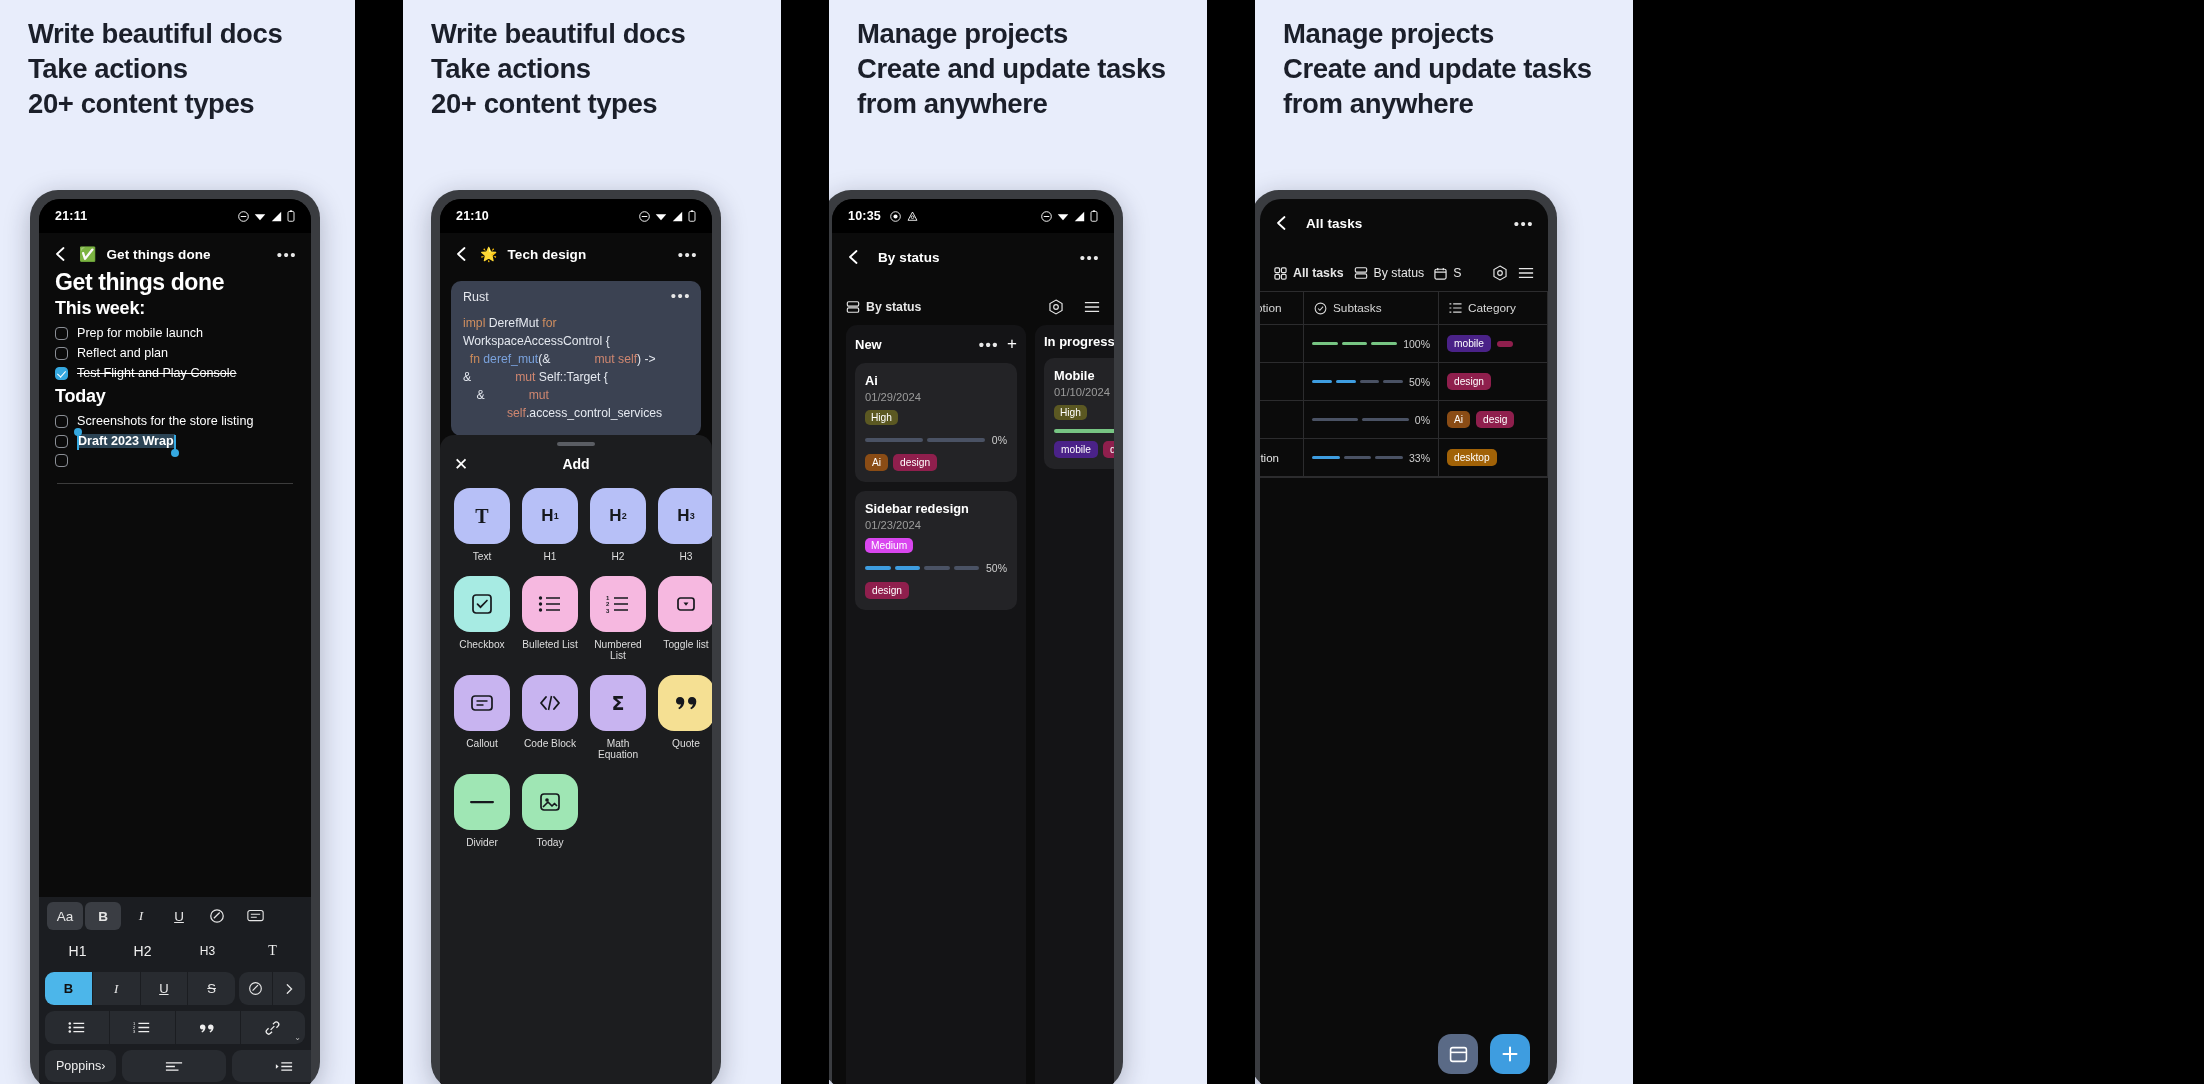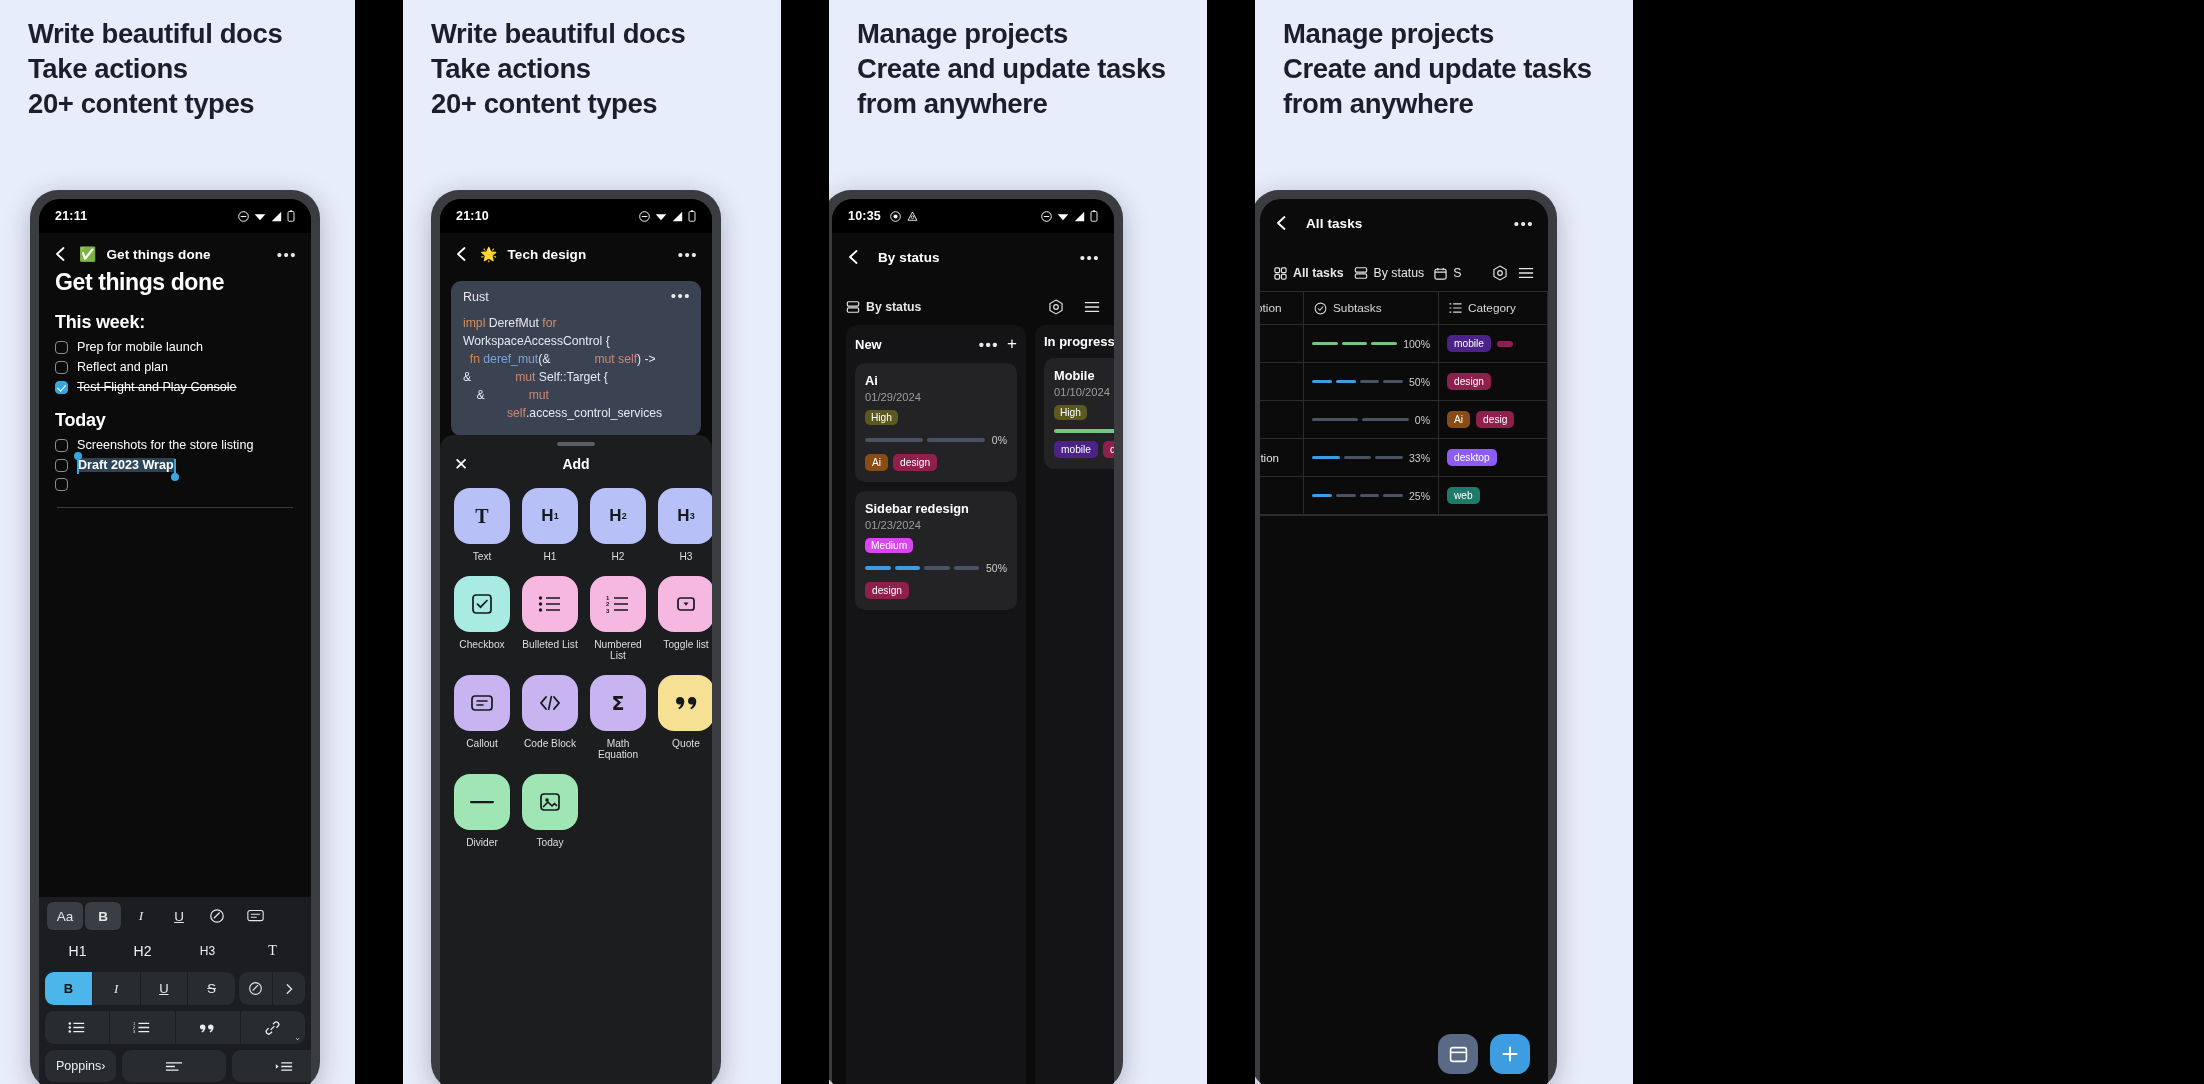--- a/index.html
+++ b/index.html
@@ -81,21 +81,21 @@
   .chev-back { width: 16px; height: 16px; }
   .dots { letter-spacing: 1.5px; font-size: 15px; color:#e8e8e8; line-height: 1;}
 
   
   .doc { padding: 0 16px; color: #fff; }
   .doc h1 {
     font-size: 23px; font-weight: 800; letter-spacing: -0.4px;
     margin-top: -6px;
   }
   .doc h2 {
-    font-size: 18px; font-weight: 800; margin-top: 16px; margin-bottom: 7px;
+    font-size: 18px; font-weight: 800; margin-top: 2px; margin-bottom: 7px;
     letter-spacing: -0.2px;
   }
   .todo { display: flex; align-items: flex-end; gap: 9px; margin: 6px 0; font-size: 12.6px; }
   .cb { width: 13px; height: 13px; border: 1.6px solid #8b8f96; border-radius: 4px; flex: 0 0 auto;}
   .cb.done { background: #35a8e0; border-color: #35a8e0; position: relative; }
   .cb.done::after {
     content: ""; position: absolute; left: 3.4px; top: 1.4px;
     width: 4px; height: 7px; border: solid #fff; border-width: 0 1.7px 1.7px 0;
     transform: rotate(42deg);
   }
@@ -916,39 +916,24 @@
           </div>
           <div class="td" style="flex:0 0 135px;">
             <span class="bars" style="flex:1;">
               <span class="bar blue"></span>
               <span class="bar"></span>
               <span class="bar"></span>
             </span>
             <span class="pct">33%</span>
           </div>
           <div class="td" style="flex:1 1 auto;">
-            <span class="tag" style="background:#8b5cf6;margin-top:0;">desktop</span>
-          </div>
-        </div>
-
-        <div class="trow">
-          <div class="td" style="flex:0 0 58px;"></div>
-          <div class="td" style="flex:0 0 135px;">
-            <span class="bars" style="flex:1;">
-              <span class="bar blue"></span>
-              <span class="bar"></span>
-              <span class="bar"></span>
-              <span class="bar"></span>
-            </span>
-            <span class="pct">25%</span>
-          </div>
-          <div class="td" style="flex:1 1 auto;">
-            <span class="tag" style="background:#1f7a6a;margin-top:0;">web</span>
-          </div>
-        </div>
+            <span class="tag" style="background:#a16207;margin-top:0;">desktop</span>
+          </div>
+        </div>
+
 
         <div style="height:1px;background:#2c2c2e;margin-left:0;"></div>
       </div>
 
       <div class="fab sec" style="right:70px; bottom:16px; position:absolute;">
         <svg width="19" height="19" viewBox="0 0 18 18">
             <rect x="1.5" y="2.5" width="15" height="13" rx="2" fill="none" stroke="#fff" stroke-width="1.5"></rect>
             <path d="M1.5 7h15" stroke="#fff" stroke-width="1.5"></path>
           </svg>
       </div>

